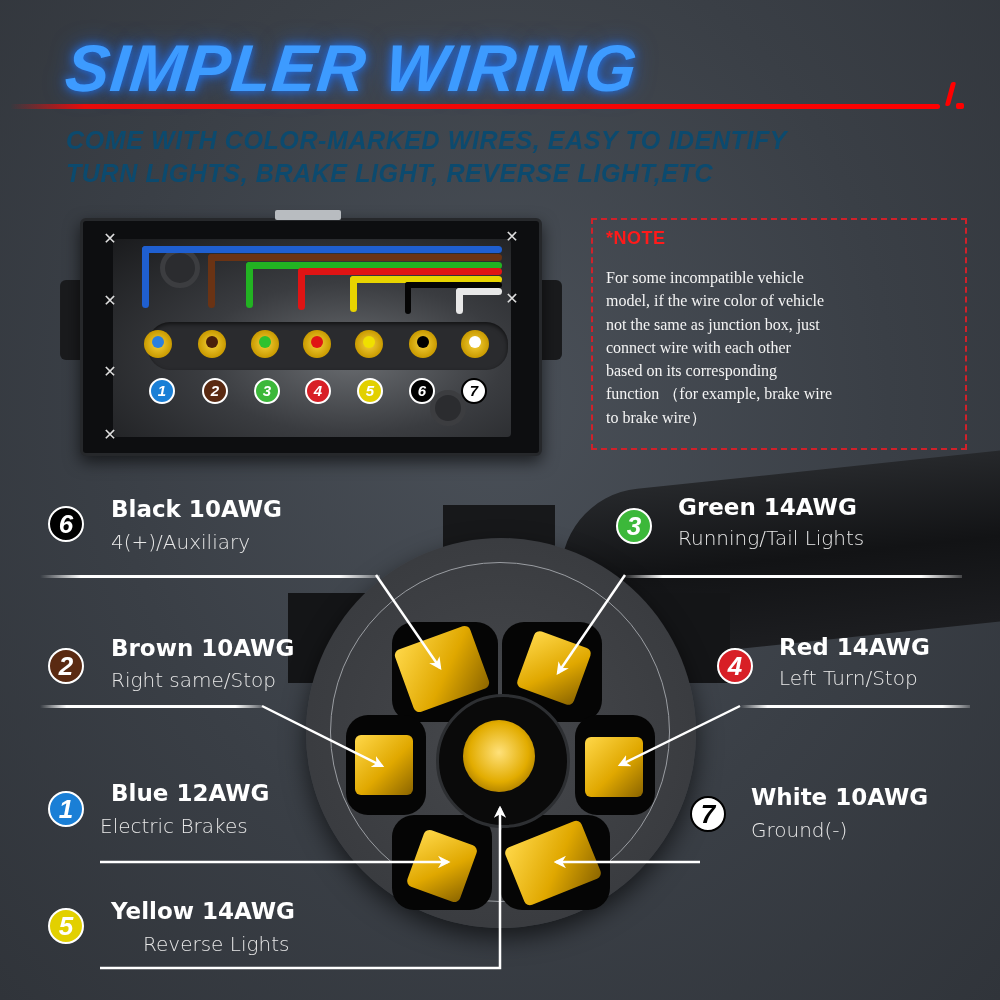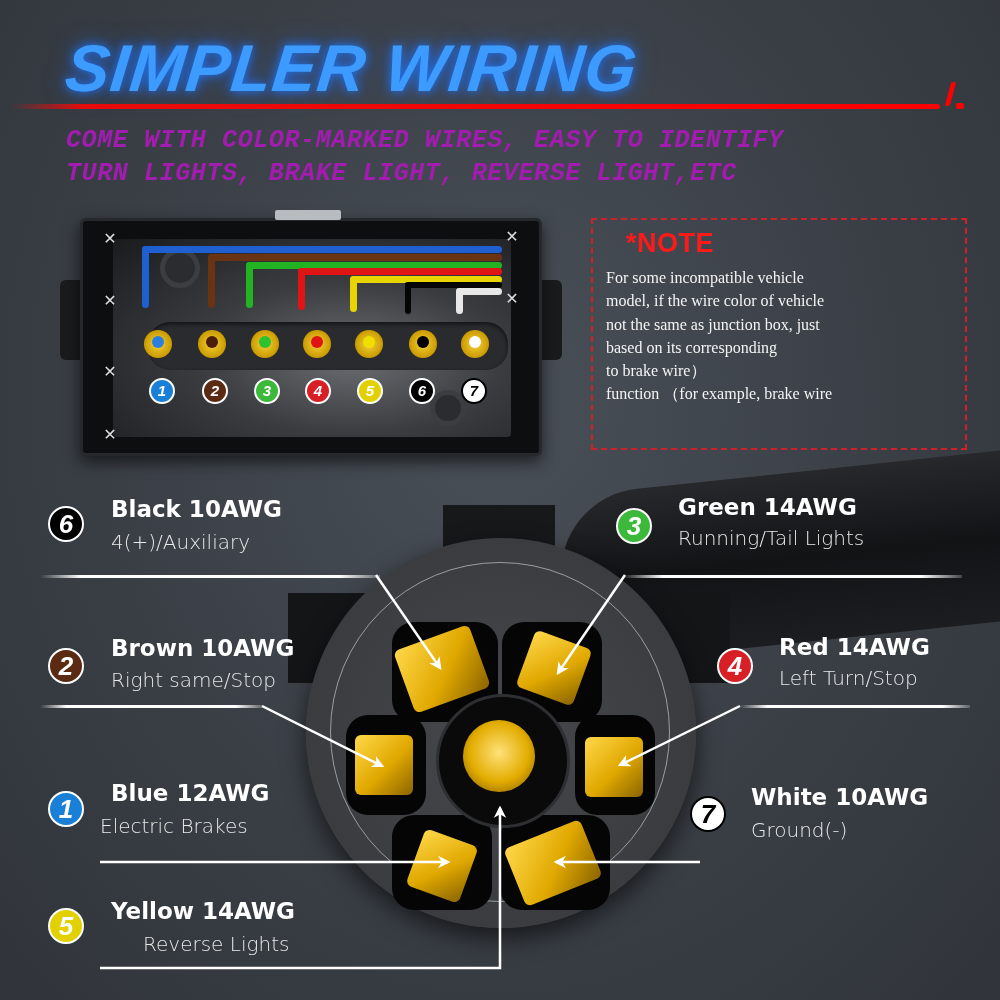--- a/index.html
+++ b/index.html
@@ -8,41 +8,41 @@
     font-family:"DejaVu Sans","Liberation Sans",sans-serif;color:#fff;}
   .abs{position:absolute;}
   
   .title{left:66px;top:30px;font-family:"Liberation Sans",sans-serif;font-weight:bold;font-style:italic;
     font-size:66px;letter-spacing:1px;color:#3d9bff;transform:skewX(-6deg);
     text-shadow:0 0 10px rgba(30,120,255,0.9),0 0 22px rgba(30,110,255,0.6);}
   .redline{left:10px;top:104px;width:930px;height:5px;
     background:linear-gradient(to right, rgba(230,0,0,0) 0%, #e80b0b 8%, #f00 100%);border-radius:3px;}
   .redtick{left:948px;top:82px;width:5px;height:24px;background:#f00;transform:skewX(-15deg);border-radius:2px;}
   .reddot{left:956px;top:103px;width:8px;height:6px;background:#f00;border-radius:2px;}
-  .subtitle{left:66px;top:124px;font-family:Liberation Mono, monospace;font-weight:bold;font-style:italic;
-    font-size:25px;line-height:33px;letter-spacing:0.6px;color:#a21caf;}
+  .subtitle{left:66px;top:124px;font-family:Liberation Sans, sans-serif;font-weight:bold;font-style:italic;
+    font-size:25px;line-height:33px;letter-spacing:0.6px;color:#0c4a6e;}
   
   .jbox{left:80px;top:218px;width:456px;height:232px;background:#0d0e10;border:3px solid #26282b;border-radius:6px;
     box-shadow:0 6px 16px rgba(0,0,0,0.6);}
   .jbox-inner{left:30px;top:18px;width:398px;height:198px;
     background:radial-gradient(ellipse at 60% 60%, #6a6d71 0%, #3a3c40 45%, #1a1b1d 100%);border-radius:4px;}
   .ear-l{left:60px;top:280px;width:26px;height:80px;background:#1a1b1d;border-radius:6px 0 0 6px;}
   .ear-r{left:532px;top:280px;width:30px;height:80px;background:#1a1b1d;border-radius:0 6px 6px 0;}
   .clip-top{left:275px;top:210px;width:66px;height:10px;background:#b8bcc0;border-radius:2px;}
   .screw{width:14px;height:14px;color:#ddd;font-size:16px;line-height:14px;text-align:center;font-weight:bold;}
   .terminal-bar{left:148px;top:322px;width:360px;height:48px;background:#2a2b2e;border-radius:22px;
     box-shadow:inset 0 2px 4px rgba(0,0,0,0.6);}
   .lug{width:28px;height:28px;border-radius:50%;background:radial-gradient(circle,#f7d23a 0%,#c99a00 70%,#7a5d00 100%);}
   .lug-dot{position:absolute;left:8px;top:6px;width:12px;height:12px;border-radius:50%;}
   .wire{position:absolute;border-radius:10px;}
   .pin-badge{width:22px;height:22px;border-radius:50%;border:2px solid #fff;
     font-family:"Liberation Sans",sans-serif;font-weight:bold;font-style:italic;font-size:15px;line-height:22px;text-align:center;color:#fff;}
   
   .note{left:591px;top:218px;width:376px;height:232px;border:2px dashed #d0212a;box-sizing:border-box;}
-  .note-title{left:606px;top:228px;font-family:"Liberation Sans",sans-serif;font-weight:bold;font-size:27px;color:#ff1a1a;letter-spacing:0.5px;margin-left:20px;}
+  .note-title{left:606px;top:228px;font-family:"Liberation Sans",sans-serif;font-weight:bold;font-size:18px;color:#ff1a1a;letter-spacing:0.5px;}
   .note-body{left:606px;top:266px;width:360px;font-family:Liberation Serif, serif;font-size:16px;line-height:23.3px;color:#f4f4f4;}
   
   .cable{left:560px;top:470px;width:520px;height:170px;border-radius:90px 0 0 90px;
     background:linear-gradient(to bottom,#26282b 0%,#121315 50%,#1c1d20 100%);transform:rotate(-6deg);}
   .tab-top{left:443px;top:505px;width:112px;height:80px;background:#17181a;}
   .tab-l{left:288px;top:593px;width:80px;height:90px;background:#141517;}
   .tab-r{left:650px;top:593px;width:80px;height:90px;background:#141517;}
   .plug-outer{left:306px;top:538px;width:390px;height:390px;border-radius:50%;
     background:radial-gradient(circle,#46484c 0%,#3a3c40 70%,#2d2f32 100%);box-shadow:0 10px 24px rgba(0,0,0,0.6);}
   .plug-ring{left:330px;top:562px;width:340px;height:340px;border-radius:50%;border:1.5px solid #9a9da2;box-sizing:border-box;}
@@ -131,23 +131,24 @@
 <div class="abs pin-badge" style="left:357px;top:378px;background:#e2d000;">5</div>
 <div class="abs pin-badge" style="left:409px;top:378px;background:#000;">6</div>
 <div class="abs pin-badge" style="left:461px;top:378px;background:#fff;color:#000;border-color:#000;">7</div>
 
 <div class="abs note"></div>
 <div class="abs note-title">*NOTE</div>
 <div class="abs note-body">
   <div>For some incompatible vehicle</div>
   <div>model, if the wire color of vehicle</div>
   <div>not the same as junction box, just</div>
+  <div>connect wire with each other</div>
   <div>based on its corresponding</div>
+  <div>function （for example, brake wire</div>
   <div>to brake wire）</div>
-  <div>function （for example, brake wire</div>
 </div>
 
 <div class="abs cable"></div>
 <div class="abs tab-l"></div>
 <div class="abs tab-r"></div>
 <div class="abs tab-top"></div>
 <div class="abs plug-outer"></div>
 <div class="abs plug-ring"></div>
 
 <div class="abs slot" style="left:392px;top:622px;width:106px;height:100px;"></div>

